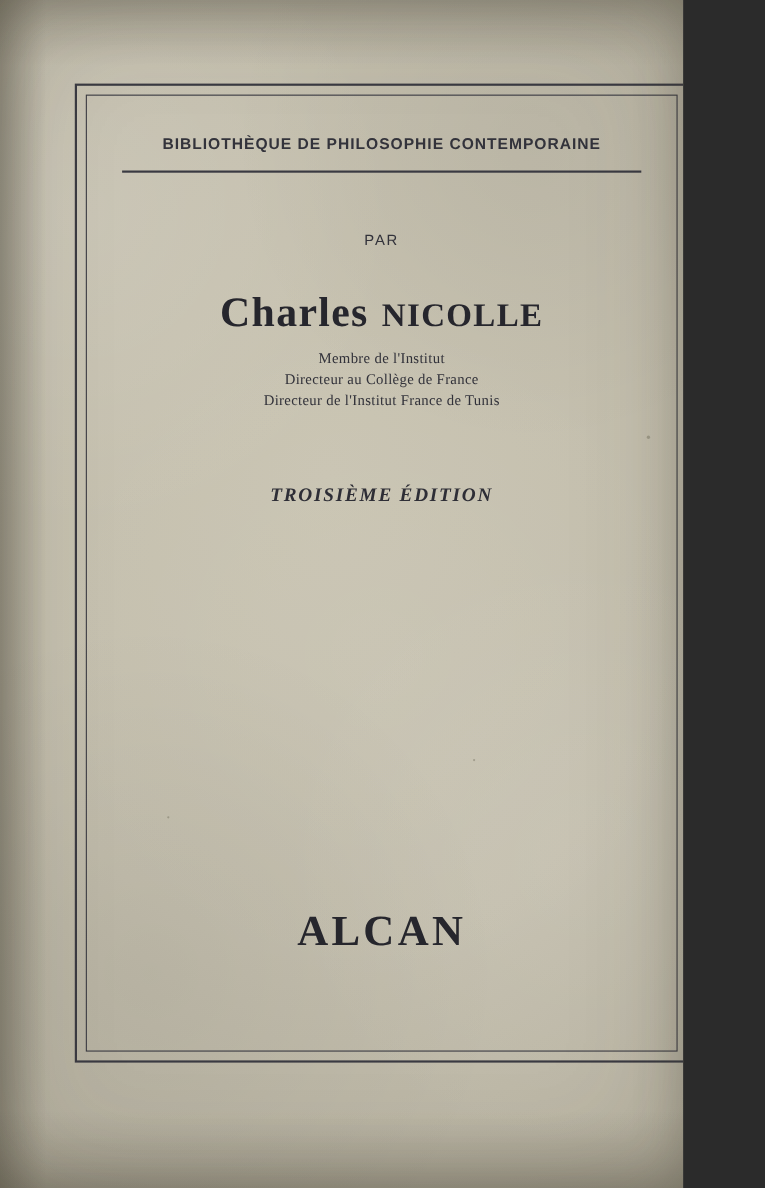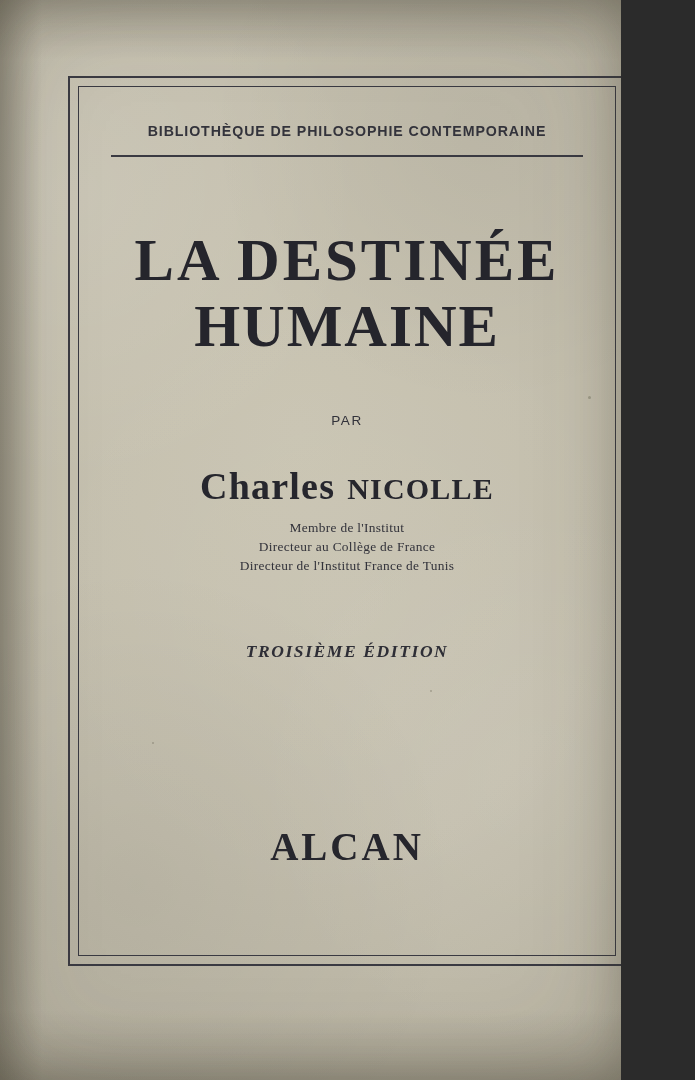--- a/index.html
+++ b/index.html
@@ -206,24 +206,20 @@
 
   <div class="frame-outer">
     <div class="frame-inner">
 
       <div class="content">
 
         <div class="series">BIBLIOTHÈQUE DE PHILOSOPHIE CONTEMPORAINE</div>
 
         <div class="rule"></div>
 
-        <div class="title-block">
-          <div class="title-line first">LA DESTINÉE</div>
-          <div class="title-line">HUMAINE</div>
-        </div>
 
         <div class="par">PAR</div>
 
         <div class="author">
           <span class="smallcap-first">Charles</span><span class="sp"></span><span>NICOLLE</span>
         </div>
 
         <div class="credentials">
           <div>Membre de l'Institut</div>
           <div>Directeur au Collège de France</div>

